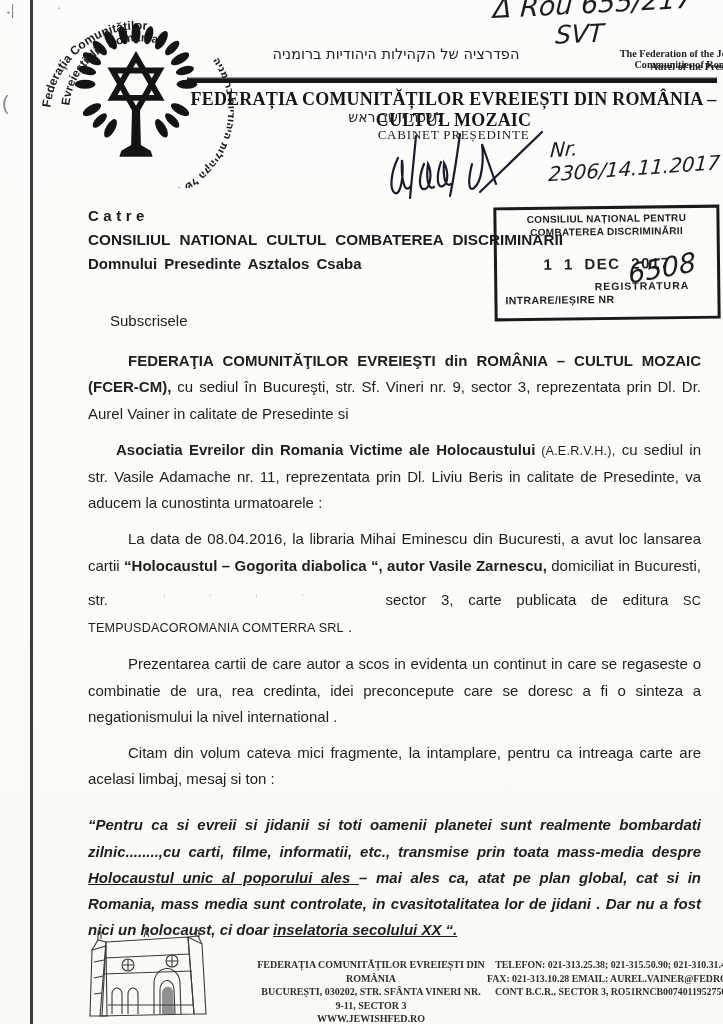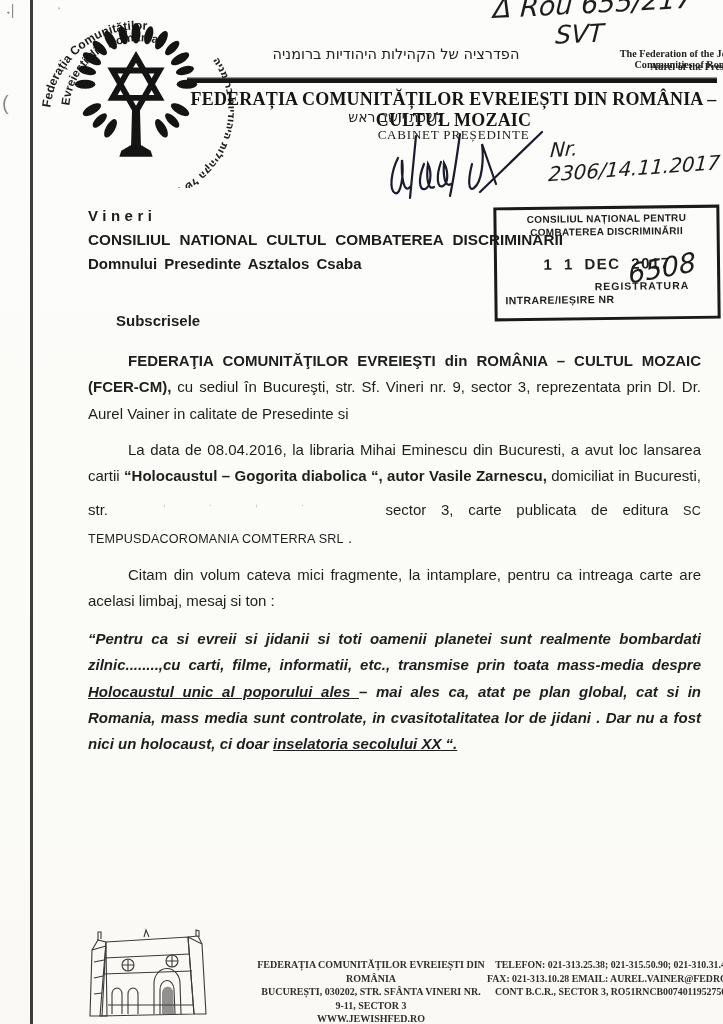--- a/index.html
+++ b/index.html
@@ -37,22 +37,22 @@
   
   .stamp{position:absolute;left:494px;top:206px;width:220px;height:108px;border:3px solid #1a1a1a;transform:rotate(-.7deg);color:#1e1e1e;background:transparent;}
   .stamp .h{width:100%;text-align:center;font-weight:700;font-size:10px;line-height:12.5px;letter-spacing:.3px;margin-top:4px;}
   .stamp .date{position:absolute;left:0;right:0;top:46px;text-align:center;font-weight:700;font-size:15px;letter-spacing:1.5px;word-spacing:5px;}
   .stamp .reg{position:absolute;right:28px;top:71px;font-weight:700;font-size:10.5px;letter-spacing:1px;}
   .stamp .intr{position:absolute;left:8px;top:84px;font-weight:700;font-size:10.5px;letter-spacing:.4px;}
   
   .bodytext{position:absolute;left:88px;top:308px;width:613px;font-size:15px;line-height:26.2px;text-align:justify;color:#1e1e1e;}
   .bodytext p{margin:0 0 10px 0;text-indent:40px;}
   .bodytext p.noindent{text-indent:0;}
-  .bodytext p.quote{margin-top:12px;}
-  .subscrisele{font-weight:700;margin:0 0 14px 28px;}
+  .bodytext p.quote{margin-top:20px;}
+  .subscrisele{font-weight:400;margin:0 0 14px 22px;}
   .sm{font-size:12.6px;letter-spacing:.2px;}
   .gap{display:inline-block;width:248px;color:#c4c4c2;letter-spacing:20px;font-size:11px;overflow:hidden;white-space:nowrap;vertical-align:baseline;}
   
   .fcenter{position:absolute;left:256px;top:958px;width:230px;text-align:center;font-family:"Liberation Serif",serif;font-variant:small-caps;font-weight:600;font-size:10px;line-height:13.6px;color:#2e2e2e;}
   .fright{position:absolute;left:487px;top:958px;width:252px;text-align:center;font-family:"Liberation Serif",serif;font-variant:small-caps;font-weight:600;font-size:9.8px;line-height:13.6px;color:#2e2e2e;white-space:nowrap;}
   svg{display:block;}
 </style>
 </head>
 <body>
 
@@ -125,38 +125,40 @@
       <path d="M34,8 L28,70"></path>
       <path d="M42,36 C36,51 37,63 43,61 C49,59 50,44 46,36 C44,50 46,63 52,59"></path>
       <path d="M59,34 C54,48 55,61 61,58 C67,55 66,42 62,35 C61,48 63,60 69,56"></path>
       <path d="M78,6 C75,28 71,54 68,68"></path>
       <path d="M90,36 C86,52 86,64 92,60 C100,54 102,32 100,16 L114,56"></path>
       <path d="M98,64 L160,4"></path>
     </g>
   </svg>
 
   <div class="recipient">
-    <div class="catre">Vineri</div>
+    <div class="catre">Catre</div>
     <div class="rec1">CONSILIUL NATIONAL CULTUL COMBATEREA DISCRIMINARII</div>
     <div class="rec2">Domnului Presedinte Asztalos Csaba</div>
   </div>
 
   <div class="stamp">
     <div class="h">CONSILIUL NAȚIONAL PENTRU</div>
     <div class="h" style="margin-top:0;">COMBATEREA DISCRIMINĂRII</div>
     <div class="date">1 1 DEC  2017</div>
     <div class="reg">REGISTRATURA</div>
     <div class="intr">INTRARE/IEȘIRE NR</div>
     <div class="hand hwno">6508</div>
   </div>
 
   <div class="bodytext">
     <div class="subscrisele">Subscrisele</div>
     <p><span style="font-weight: 700;">FEDERAŢIA  COMUNITĂŢILOR  EVREIEŞTI  din  ROMÂNIA – CULTUL  MOZAIC (FCER-CM),</span><span> cu sediul în Bucureşti, str. Sf.  Vineri nr. 9, sector  3, reprezentata prin Dl. Dr.  Aurel Vainer in calitate de Presedinte si</span></p>
+    <p style="text-indent:28px;"><span style="font-weight: 700;">Asociatia Evreilor din Romania Victime ale Holocaustului</span><span class="sm"> (A.E.R.V.H.),</span><span> cu sediul in str.  Vasile Adamache nr. 11, reprezentata prin Dl. Liviu Beris in calitate de Presedinte,  va aducem la cunostinta urmatoarele :</span></p>
     <p><span>La data de 08.04.2016, la libraria Mihai Eminescu din Bucuresti, a avut loc lansarea cartii </span><span style="font-weight: 700;">“Holocaustul – Gogorita diabolica “, autor Vasile Zarnescu,</span><span> domiciliat in Bucuresti, str. </span><span class="gap">,   .   ,   .</span><span> sector 3, carte publicata de editura </span><span class="sm">SC TEMPUSDACOROMANIA COMTERRA SRL</span><span> .</span></p>
+    <p><span>Prezentarea cartii de care autor a scos in evidenta un continut in care se regaseste o combinatie de ura, rea credinta, idei preconcepute care se doresc a fi o sinteza a negationismului la nivel international .</span></p>
     <p><span>Citam din volum cateva mici fragmente, la intamplare, pentru ca intreaga carte are acelasi limbaj, mesaj  si ton :</span></p>
     <p class="noindent quote"><span style="font-weight: 700; font-style: italic;">“Pentru ca si evreii si jidanii si toti oamenii planetei sunt realmente bombardati zilnic........,cu carti, filme, informatii, etc., transmise prin toata mass-media despre </span><span style="font-weight: 700; font-style: italic; text-decoration: underline;">Holocaustul unic al poporului ales </span><span style="font-weight: 700; font-style: italic;">– mai ales ca, atat pe plan global, cat si in Romania, mass media sunt controlate, in cvasitotalitatea lor de jidani . Dar nu a fost nici un holocaust, ci doar </span><span style="font-weight: 700; font-style: italic; text-decoration: underline;">inselatoria secolului XX “.</span></p>
   </div>
 
   <svg style="position:absolute;left:76px;top:928px;" width="152" height="92" viewBox="0 0 152 92" aria-hidden="true">
     <g fill="none" stroke="#3a3a3a" stroke-width="1.1">
       <path d="M30,14 L112,9 L118,86 L24,88 Z"></path>
       <path d="M30,14 L26,88 M112,9 L118,86"></path>
       <path d="M16,22 L30,18 L31,88 L14,88 Z"></path>
       <path d="M16,22 L22,12 L30,14"></path>

